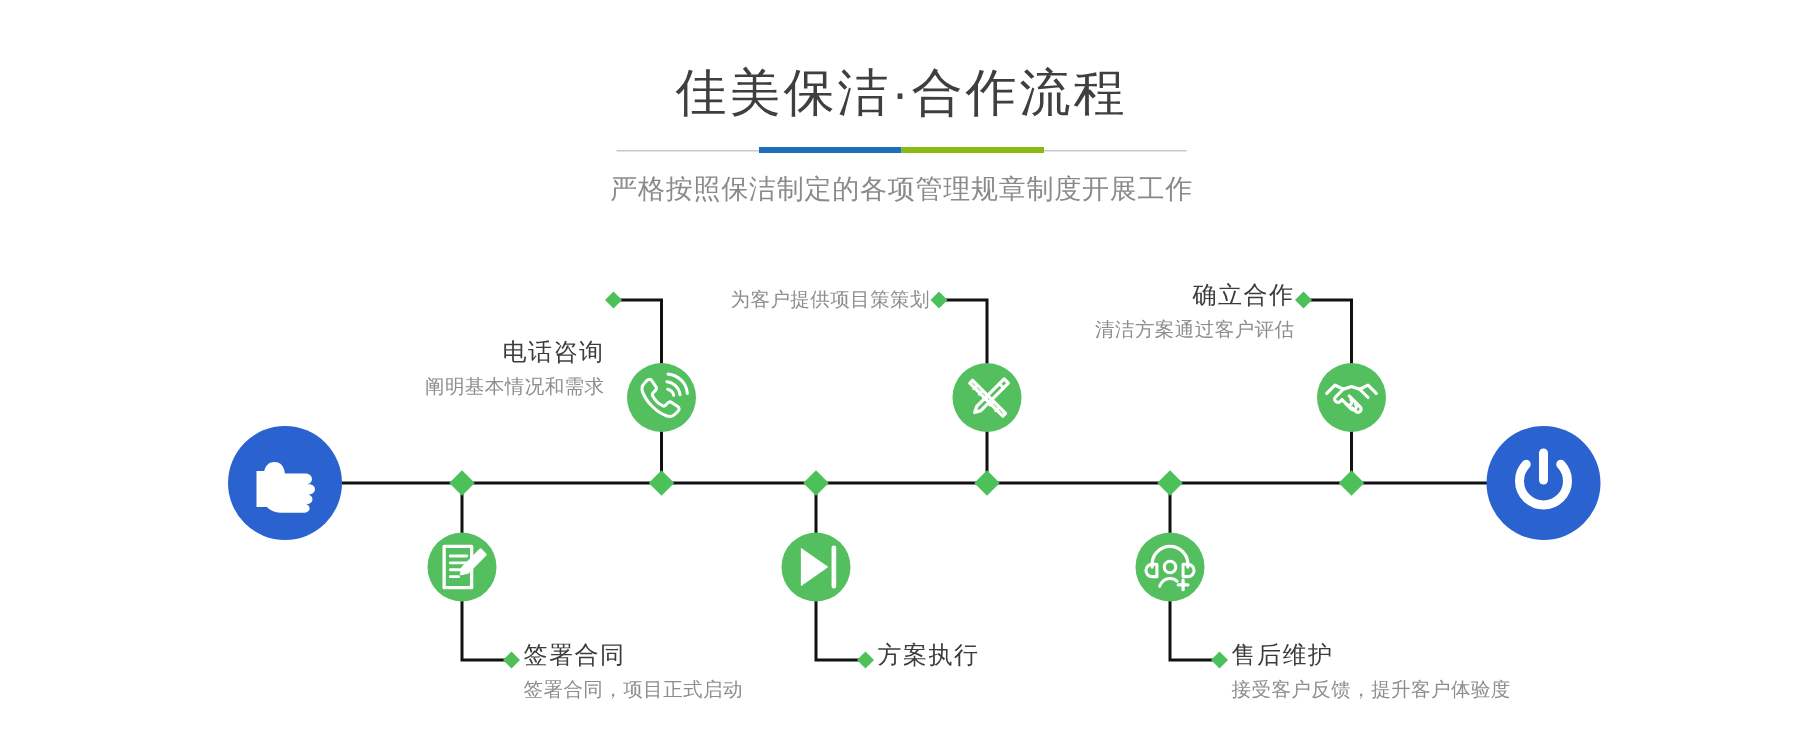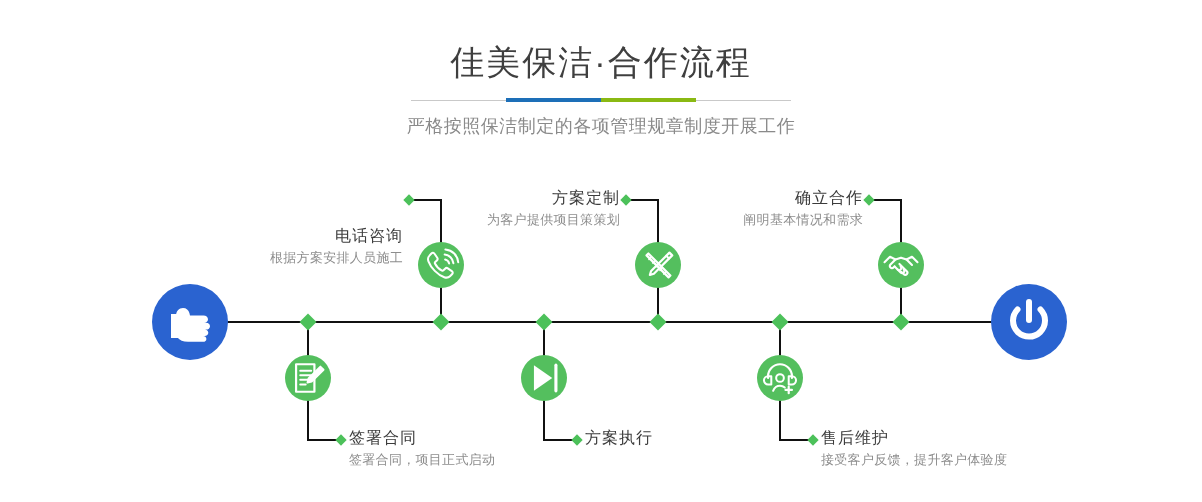--- a/index.html
+++ b/index.html
@@ -193,31 +193,30 @@
         <use href="#ic-play" x="522" y="356" width="44" height="44"></use>
       </g>
       <g>
         <circle cx="780" cy="378" r="23" fill="#54bf5e"></circle>
         <use href="#ic-service" x="758" y="356" width="44" height="44"></use>
       </g>
     </svg>
 
     <div class="node-label lbl-top" style="left:155px;top:188px;width:248px;margin-top:38px;">
       <div class="node-title">电话咨询</div>
-      <div class="node-sub">根据方案安排人员施工</div>
+      <div class="node-sub">阐明基本情况和需求</div>
     </div>
 
     <div class="node-label lbl-top" style="left:372px;top:188px;width:248px;">
-      <div class="node-title">方案定制</div>
       <div class="node-sub">为客户提供项目策策划</div>
     </div>
 
     <div class="node-label lbl-top" style="left:615px;top:188px;width:248px;">
       <div class="node-title">确立合作</div>
-      <div class="node-sub">阐明基本情况和需求</div>
+      <div class="node-sub">清洁方案通过客户评估</div>
     </div>
 
     <div class="node-label lbl-bot" style="left:349px;top:428px;width:260px;">
       <div class="node-title">签署合同</div>
       <div class="node-sub">签署合同，项目正式启动</div>
     </div>
 
     <div class="node-label lbl-bot" style="left:585px;top:428px;width:260px;">
       <div class="node-title">方案执行</div>
     </div>

